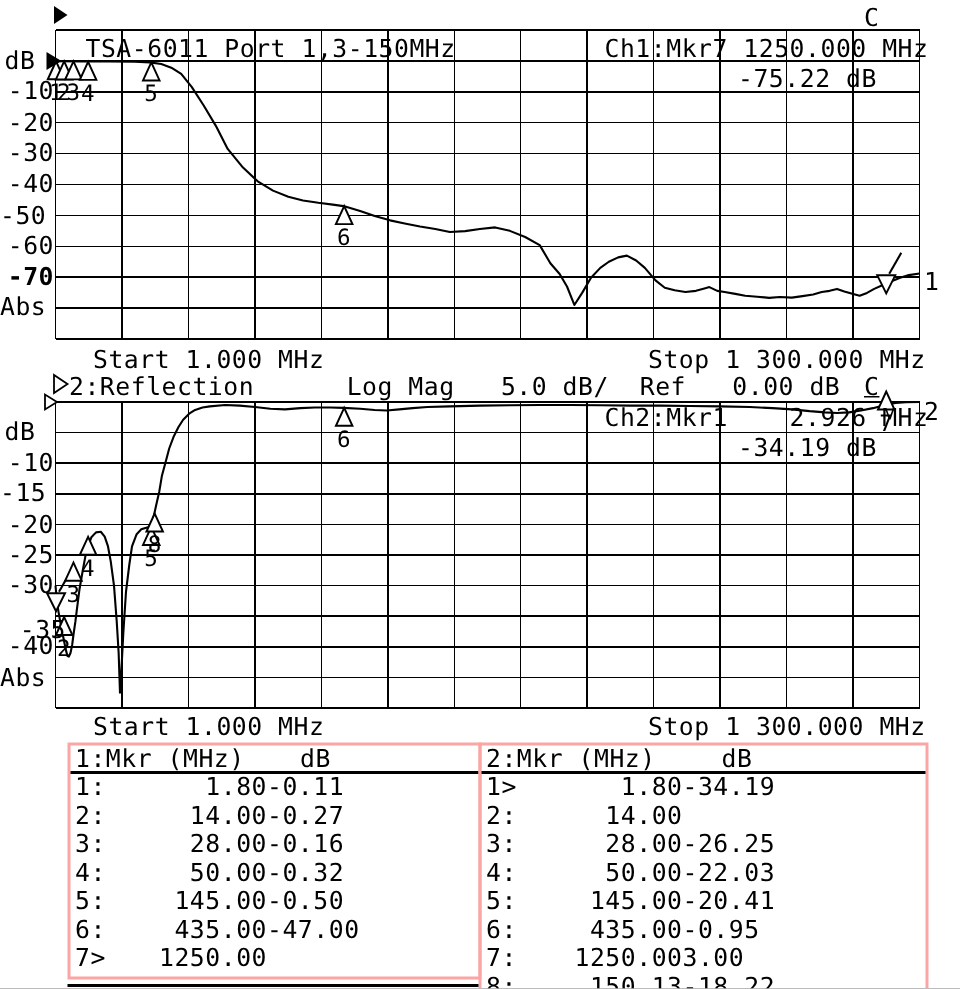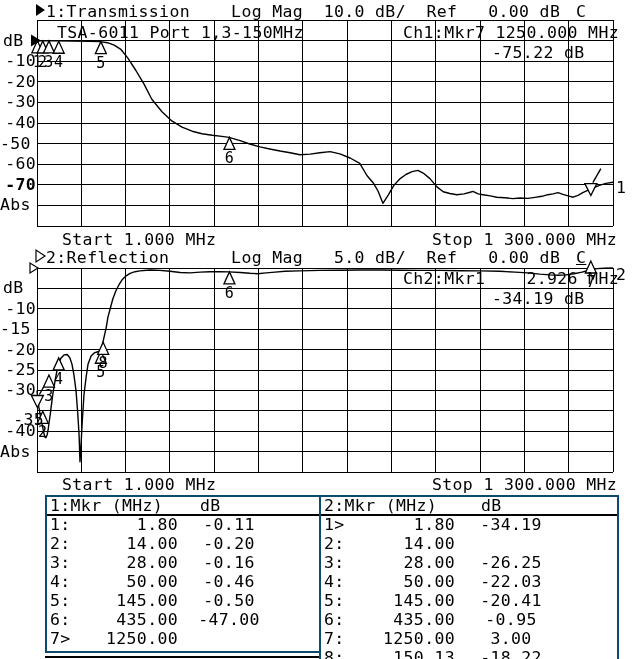--- a/index.html
+++ b/index.html
@@ -5,29 +5,29 @@
   html,body{margin:0;padding:0;background:#888;}
   .screen{
     position:relative;width:640px;height:659px;background:#ffffff;color:#000;
     font-family:"DejaVu Sans Mono","Liberation Mono",monospace;
     font-size:16.5px;line-height:17px;letter-spacing:0.35px;overflow:hidden;
   }
   .abs{position:absolute;white-space:pre;}
   .svg-layer{position:absolute;left:0;top:0;}
   .cal{position:absolute;white-space:pre;}
   .cal.u{text-decoration:underline;}
-  .mtable{position:absolute;border:2px solid #0c4a6e;box-sizing:border-box;background:transparent;}
+  .mtable{position:absolute;border:2px solid #fca5a5;box-sizing:border-box;background:transparent;}
   .mtable .thead{position:relative;height:17px;}
   .mtable .thead .h-mkr{position:absolute;left:3px;top:0;white-space:pre;}
   .mtable .thead .h-db{position:absolute;top:0;white-space:pre;}
   .mtable .hline{height:0;border-top:2px solid #000;}
   .mrow{display:flex;height:19px;align-items:flex-start;}
   .mrow .mk{width:28px;padding-left:3px;white-space:pre;}
   .mrow .mf{width:100px;text-align:right;white-space:pre;}
-  .mrow .mv{width:102px;text-align:center;white-space:pre;}
+  .mrow .mv{width:102px;text-align:left;white-space:pre;}
   .mtable.t2 .mrow .mf{width:103px;}
   .mtable.t2 .mrow .mv{width:112px;}
   .ylab{position:absolute;white-space:pre;}
   .footer-line{position:absolute;background:#000;}
 </style>
 </head>
 <body>
 
 <div class="screen">
 
@@ -117,21 +117,20 @@
       <polygon points="229.4434180138568,271.876 223.9434180138568,283.876 234.9434180138568,283.876" fill="#fff" stroke="#000" stroke-width="1.3"></polygon>
       <text x="229.4434180138568" y="297.876" text-anchor="middle" font-size="15px" fill="#000">6</text>
       <polygon points="590.8290993071594,261 585.3290993071594,273 596.3290993071594,273" fill="#fff" stroke="#000" stroke-width="1.3"></polygon>
       <text x="590.8290993071594" y="287" text-anchor="middle" font-size="15px" fill="#000">7</text>
       <polygon points="103.12692840646652,342.3376 97.62692840646652,354.3376 108.62692840646652,354.3376" fill="#fff" stroke="#000" stroke-width="1.3"></polygon>
       <text x="103.12692840646652" y="368.3376" text-anchor="middle" font-size="15px" fill="#000">8</text>
       <polygon points="38,268 30,263 30,273" fill="#fff" stroke="#000" stroke-width="1.2"></polygon>
       <polygon points="36,250 36,262 45,256" fill="#fff" stroke="#000" stroke-width="1.2"></polygon>
     </svg>
 
-  <div class="abs" style="left:46px;top:3px;">1:Transmission    Log Mag  10.0 dB/  Ref   0.00 dB</div>
   <div class="cal" style="left:576px;top:3px;">C</div>
 
   <div class="abs" style="left:57px;top:24px;">TSA-6011 Port 1,3-150MHz</div>
   <div class="abs" style="left:403px;top:24px;">Ch1:Mkr7 1250.000 MHz</div>
   <div class="abs" style="left:492px;top:44px;">-75.22 dB</div>
   <div class="abs" style="left:616px;top:179px;">1</div>
 
   <div id="yaxis1">
       <div class="ylab" style="top: 31.6px; left: 3px;">dB</div>
       <div class="ylab" style="top: 52.2px; left: 0px; width: 36px; text-align: right;">-10</div>
@@ -177,31 +176,31 @@
     <div class="hline"></div>
     <div class="tbody" id="tbody1">
         <div class="mrow">
           <span class="mk">1:</span>
           <span class="mf">1.80</span>
           <span class="mv">-0.11</span>
         </div>
         <div class="mrow">
           <span class="mk">2:</span>
           <span class="mf">14.00</span>
-          <span class="mv">-0.20</span>
+          <span class="mv">-0.27</span>
         </div>
         <div class="mrow">
           <span class="mk">3:</span>
           <span class="mf">28.00</span>
           <span class="mv">-0.16</span>
         </div>
         <div class="mrow">
           <span class="mk">4:</span>
           <span class="mf">50.00</span>
-          <span class="mv">-0.46</span>
+          <span class="mv">-0.32</span>
         </div>
         <div class="mrow">
           <span class="mk">5:</span>
           <span class="mf">145.00</span>
           <span class="mv">-0.50</span>
         </div>
         <div class="mrow">
           <span class="mk">6:</span>
           <span class="mf">435.00</span>
           <span class="mv">-47.00</span>

